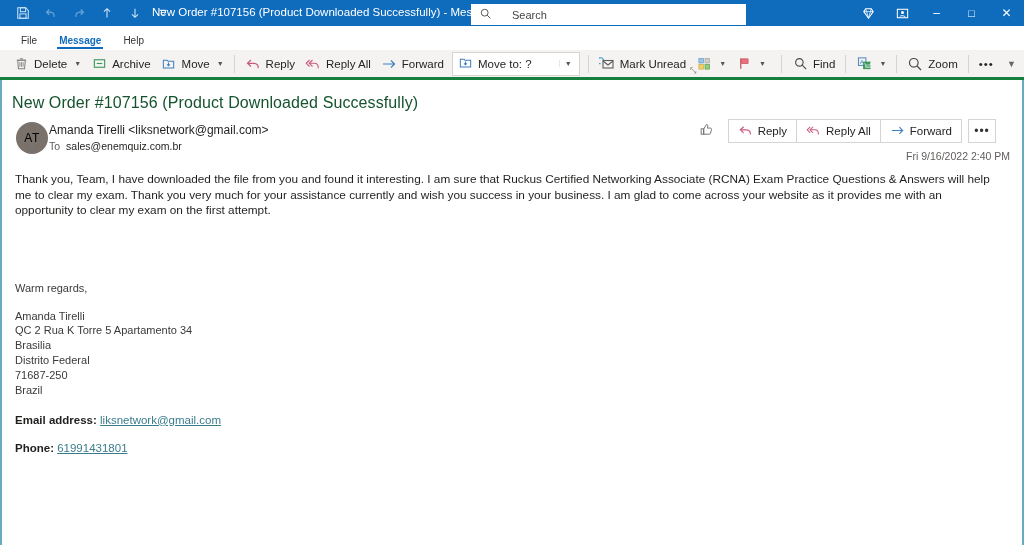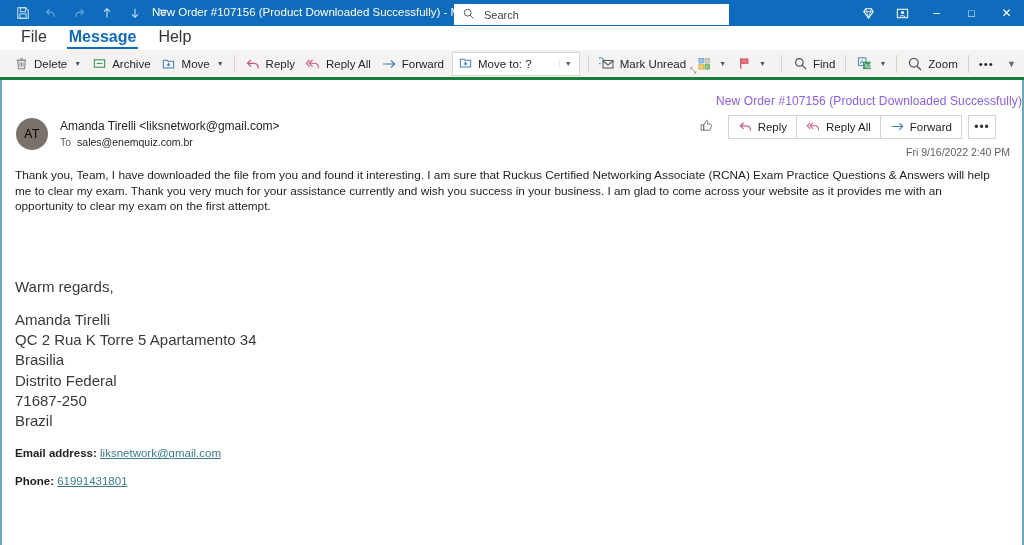--- a/index.html
+++ b/index.html
@@ -28,26 +28,26 @@
   .title-text {
     color: #ffffff;
     font-size: 11.5px;
     position: absolute;
     left: 152px;
     top: 6px;
     white-space: nowrap;
   }
   .searchbox {
     position: absolute;
-    left: 454px; top: 4px;
+    left: 471px; top: 4px;
     width: 275px; height: 21px;
     background: #ffffff;
     display: flex; align-items: center;
     padding-left: 8px;
-    gap: 9px;
+    gap: 20px;
   }
   .searchbox .ph { font-size: 11px; color: #444; }
   .title-right {
     position: absolute; right: 0; top: 0;
     height: 26px; display: flex; align-items: center;
   }
   .tr-btn {
     width: 34px; height: 26px;
     display: flex; align-items: center; justify-content: center;
     color: #ffffff;
@@ -57,21 +57,21 @@
   
   .tabsrow {
     height: 24px;
     background: #ffffff;
     display: flex; align-items: flex-end;
     padding-left: 10px;
     gap: 0px;
     border-bottom: none;
   }
   .tab {
-    font-size: 16px; color: #333;
+    font-size: 10px; color: #333;
     padding: 2px 11px 4px 11px;
     position: relative;
     white-space: nowrap;
   }
   .tab.active { color: #0f6cbd; font-weight: bold; }
   .tab.active::after {
     content: ""; position: absolute;
     left: 9px; right: 9px; bottom: 1px;
     height: 2px; background: #0f6cbd;
   }
@@ -124,40 +124,39 @@
     position: relative;
     height: 489px;
     background: #ffffff;
     border-left: 2px solid #6ba9bf;
     border-right: 2px solid #6ba9bf;
     border-bottom: 2px solid #6ba9bf;
     padding: 0;
     overflow: hidden;
   }
   .subject {
-    font-size: 12px; color: #8b5cf6;
+    font-size: 16px; color: #14532d;
     padding: 14px 0 0 10px;
     letter-spacing: 0.1px;
-    text-align: right;
   }
   .hdr {
     display: flex;
     padding: 10px 0 0 14px;
     position: relative;
   }
   .avatar {
     width: 32px; height: 32px; border-radius: 50%;
     background: #7a716b;
     color: #000000;
     display: flex; align-items: center; justify-content: center;
     font-size: 12px; letter-spacing: 0.5px;
     flex: 0 0 auto;
     text-align: center;
   }
-  .hdr-text { margin-left: 12px; padding-top: 1px; }
+  .hdr-text { margin-left: 1px; padding-top: 1px; }
   .from { font-size: 12px; color: #201f1e; }
   .torow { font-size: 10.5px; color: #605e5c; margin-top: 3px; display: flex; gap: 6px; }
   .to-lbl { color: #605e5c; }
   .to-val { color: #201f1e; }
   .hdr-actions {
     position: absolute; right: 26px; top: 7px;
     display: flex; align-items: center;
   }
   .likebtn {
     width: 30px; height: 24px;
@@ -189,21 +188,21 @@
   }
 
   
   .bodywrap { padding: 18px 20px 0 13px; }
   .bodytext {
     font-size: 11.8px; color: #201f1e;
     line-height: 1.32;
     max-width: 996px;
   }
   .spacer { height: 62px; }
-  .sig { font-size: 15px; color: #3b3a39; line-height: 1.35; }
+  .sig { font-size: 11px; color: #3b3a39; line-height: 1.35; }
   .sig-line { padding: 0; }
   .sig-gap { height: 13px; }
   .contact { font-size: 11.5px; color: #201f1e; margin-top: 16px; }
   .contact .lbl { font-weight: bold; }
   .lnk { color: #3b7c8c; text-decoration: underline; margin-top: 24px; }
 </style>
 </head>
 <body>
 
 <div class="titlebar">

